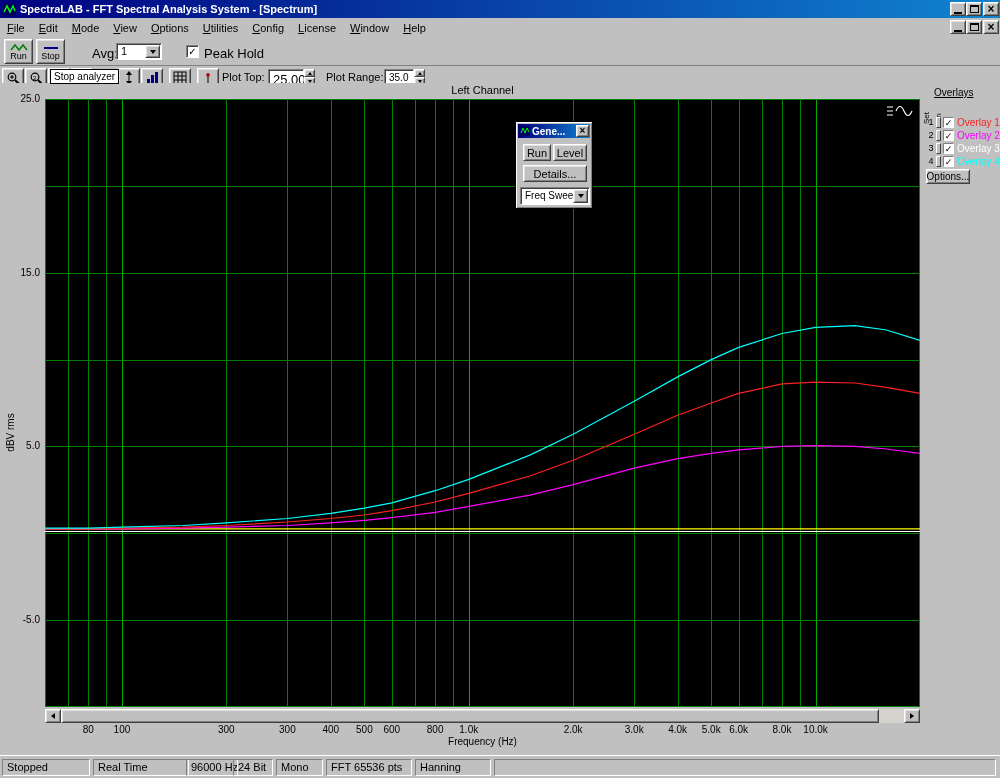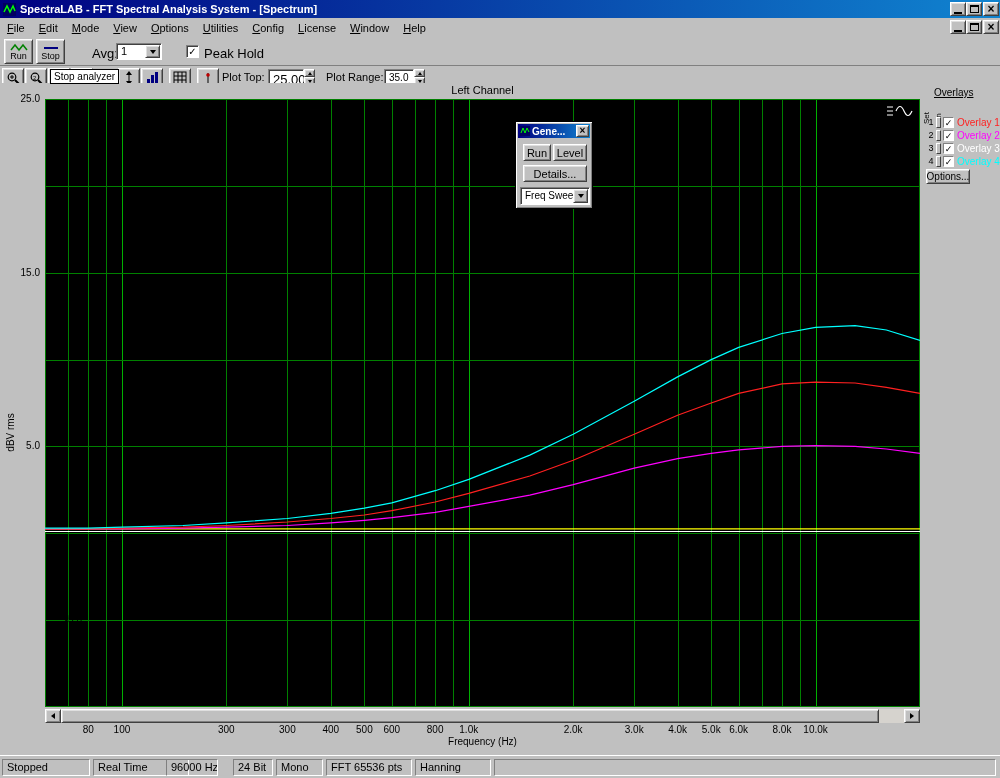--- a/index.html
+++ b/index.html
@@ -350,25 +350,25 @@
     <div class="combo field" style="left:4px;top:65px;width:70px;height:18px">
       <span class="val" style="font-size:10px;top:2px">Freq Sweep</span>
       <div class="drop-btn raised ctr" style="height:14px">
           <span class="tri-down"></span>
         </div>
     </div>
   </div>
 <span class="ytick" style="top: 10px;">25.0</span>
     <span class="ytick" style="top: 183.714px;">15.0</span>
     <span class="ytick" style="top: 357.429px;">5.0</span>
-    <span class="ytick" style="top: 531.143px; margin-left: 42px;">-5.0</span>
+    <span class="ytick" style="top: 531.143px;">-5.0</span>
   </div>
 
 <div id="statusbar" class="abs">
     <div class="status-panel sunken" style="left: 2px; width: 88px;">Stopped</div>
     <div class="status-panel sunken" style="left: 93px; width: 96px;">Real Time</div>
-    <div class="status-panel sunken" style="left: 166px; width: 52px;">96000 Hz</div>
+    <div class="status-panel sunken" style="left: 186px; width: 52px;">96000 Hz</div>
     <div class="status-panel sunken" style="left: 233px; width: 40px;">24 Bit</div>
     <div class="status-panel sunken" style="left: 276px; width: 47px;">Mono</div>
     <div class="status-panel sunken" style="left: 326px; width: 86px;">FFT 65536 pts</div>
     <div class="status-panel sunken" style="left: 415px; width: 76px;">Hanning</div>
     <div class="status-panel sunken" style="left: 494px; width: 502px;"></div>
   </div>
 
 </body></html>

